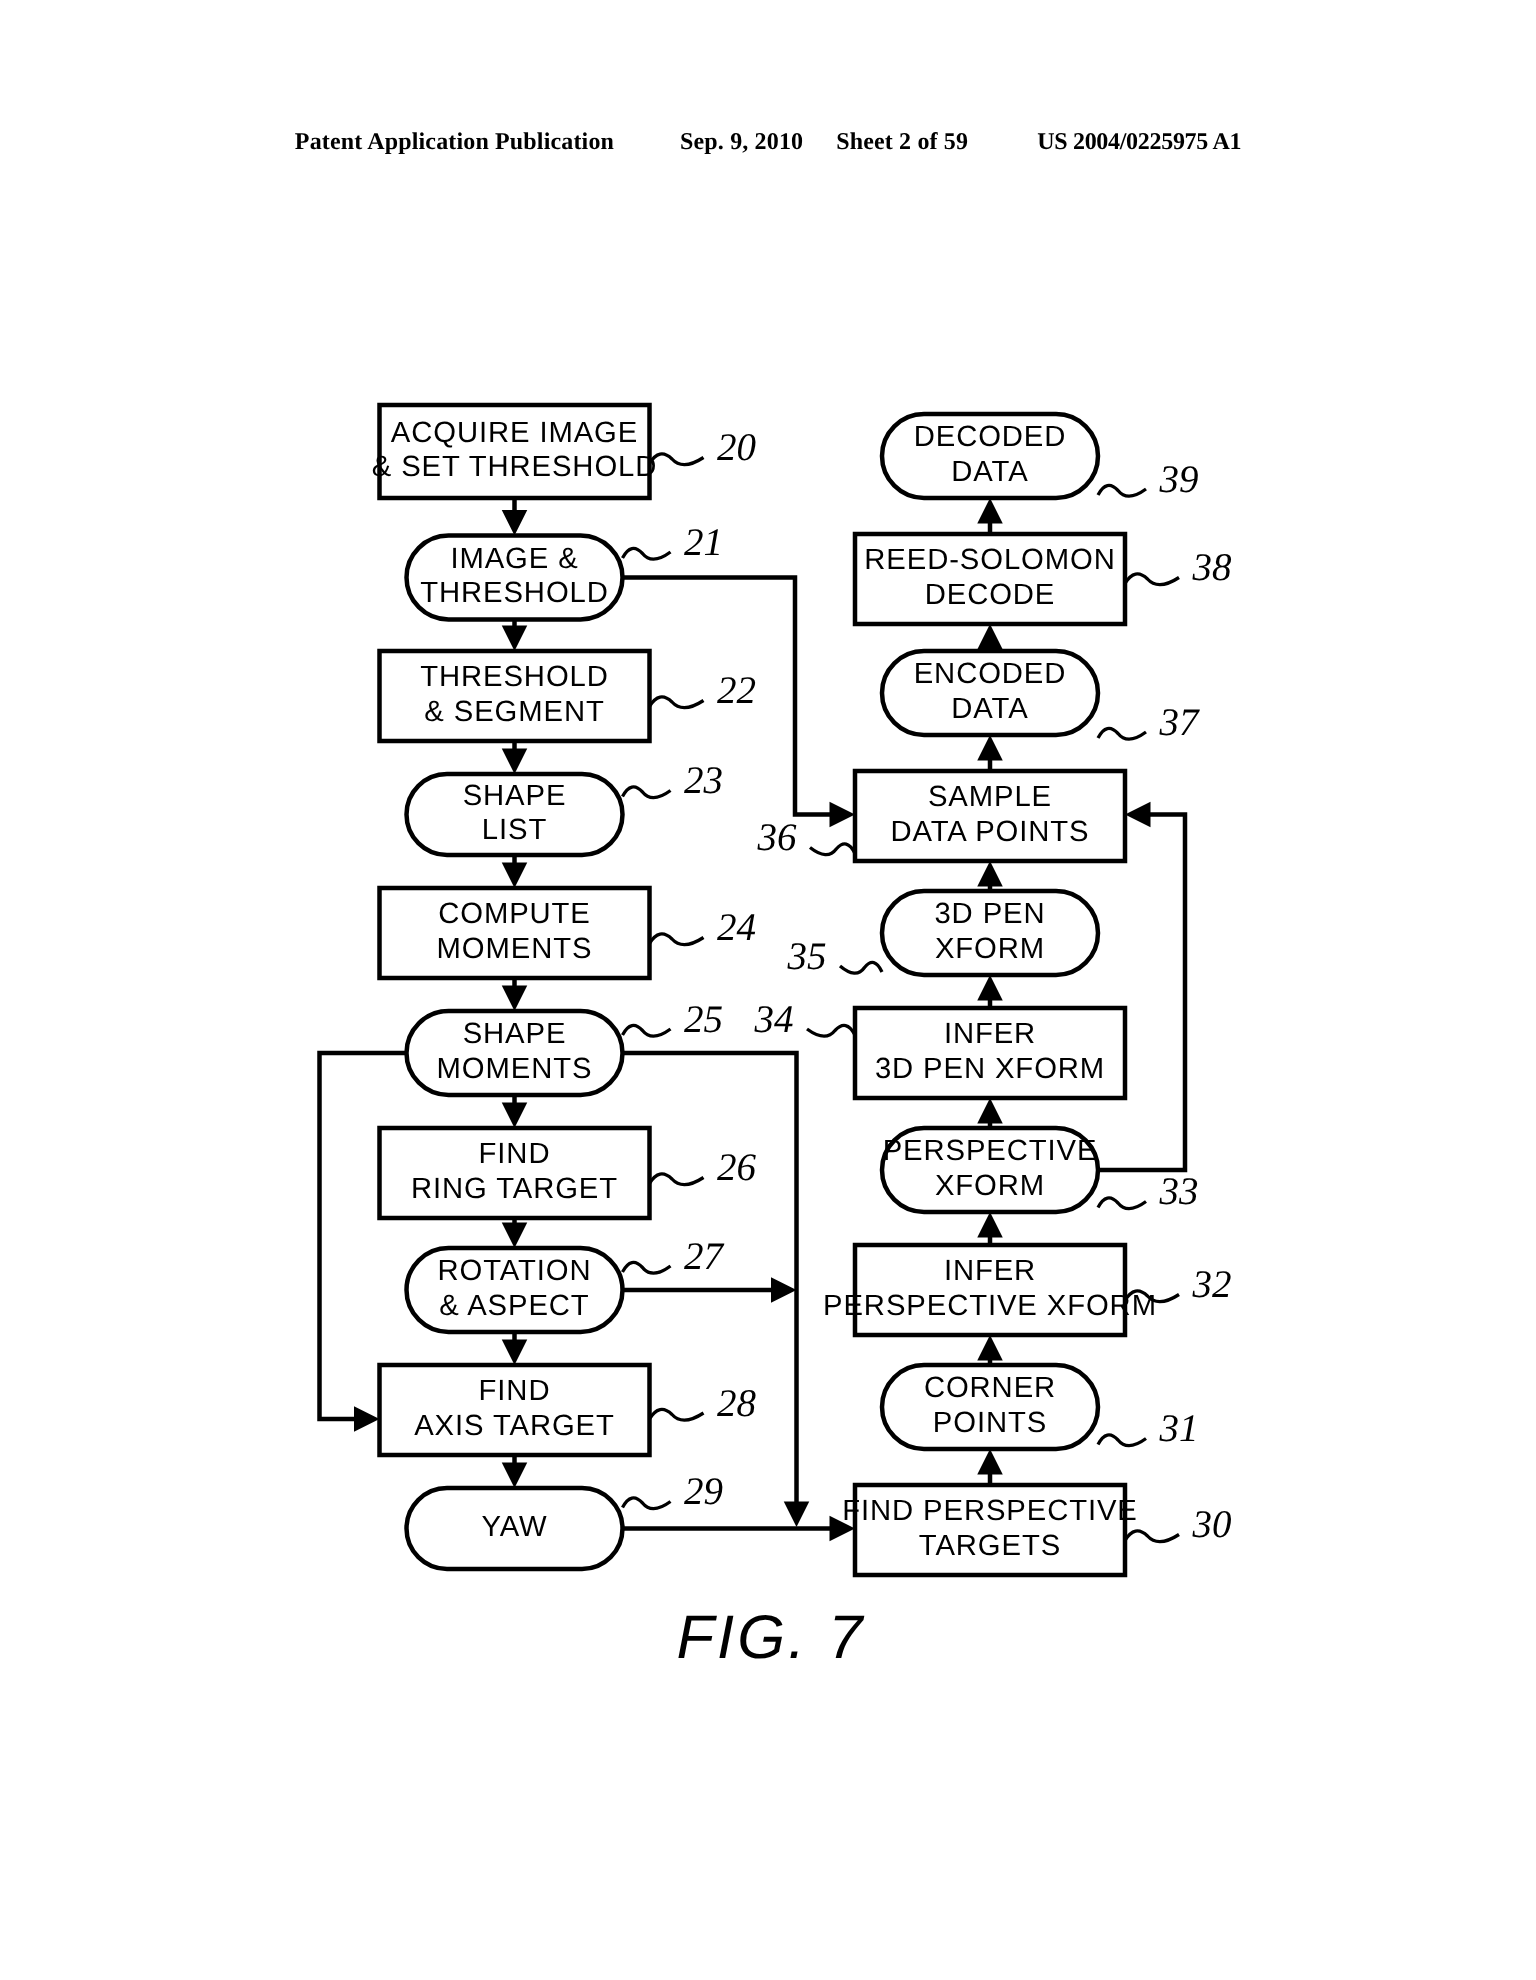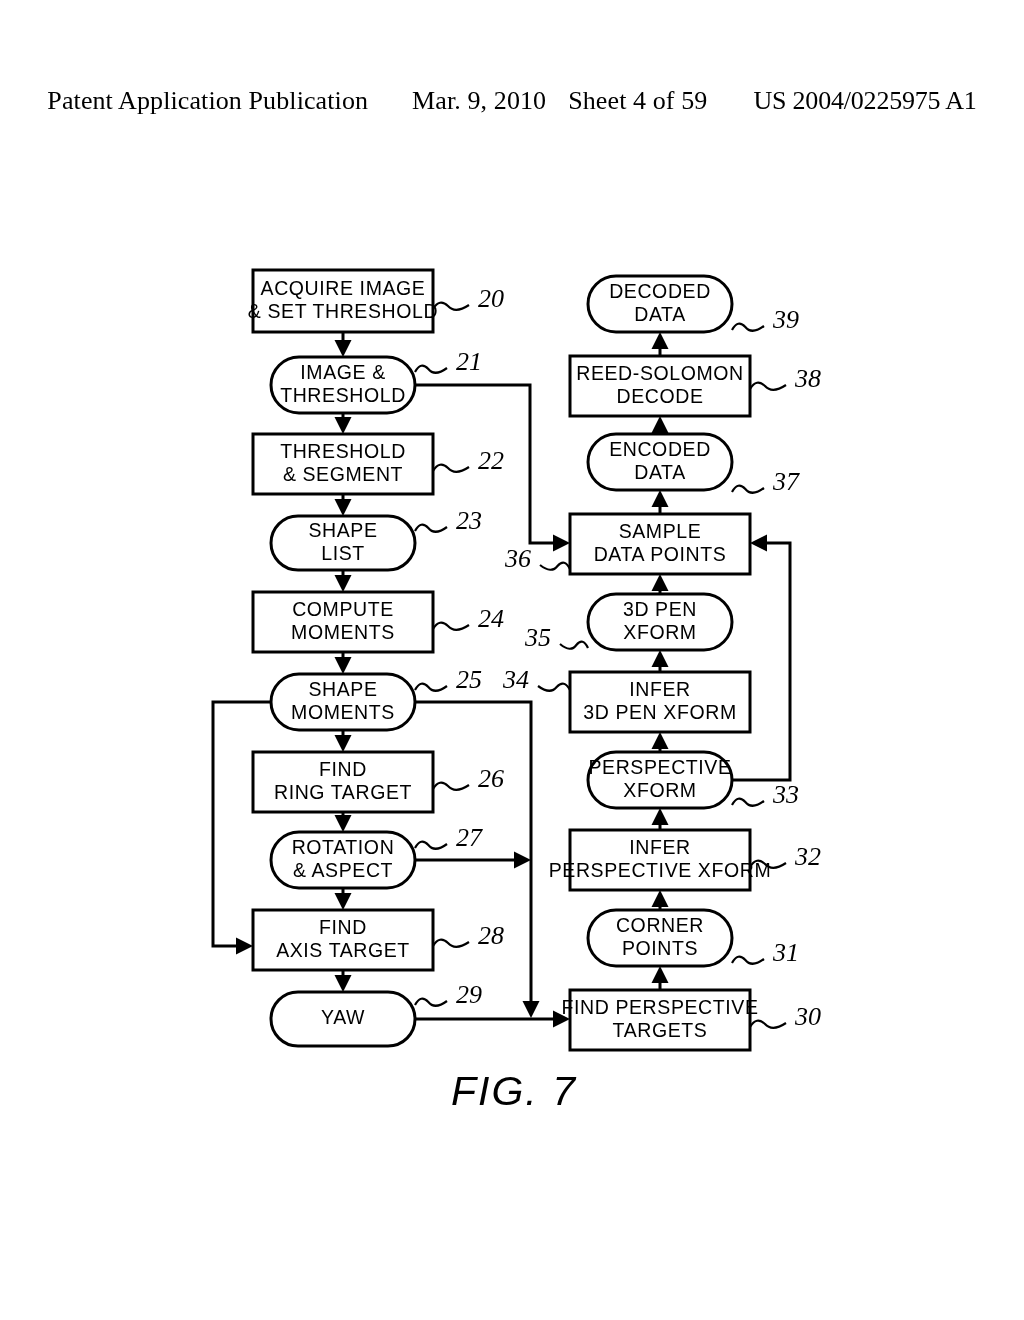--- a/index.html
+++ b/index.html
@@ -26,22 +26,22 @@
   
   #pub-header {
     position: absolute;
     left: 0;
     top: 86px;
     width: 1024px;
     display: flex;
     justify-content: center;
     align-items: baseline;
     font-family: "Liberation Serif", serif;
-    font-weight: normal;
-    font-size: 26px;
+    font-weight: bold;
+    font-size: 16px;
     letter-spacing: 0.1px;
     white-space: nowrap;
   }
   #pub-header .h-title { margin-right: 44px; }
   #pub-header .h-date  { margin-right: 22px; }
   #pub-header .h-sheet { margin-right: 46px; }
   #pub-header .h-num   { letter-spacing: -0.2px; }
 
   
   #figure-area {
@@ -95,22 +95,22 @@
     text-anchor: middle;
   }
 </style>
 </head>
 <body>
 
 <div id="page">
 
   <div id="pub-header">
     <span class="h-title">Patent Application Publication</span>
-    <span class="h-date">Mar. 9, 2010</span>
-    <span class="h-sheet">Sheet 4 of 59</span>
+    <span class="h-date">Sep. 9, 2010</span>
+    <span class="h-sheet">Sheet 2 of 59</span>
     <span class="h-num">US 2004/0225975 A1</span>
   </div>
 
   <div id="figure-area">
     <svg id="flow-svg" width="1024" height="1320" viewBox="0 0 1024 1320">
       <g id="edges-layer">
           <g>
             <polyline points="331,332 331,344" class="flow-line"></polyline>
             <polygon points="322.5,340 339.5,340 331,357" class="arrow-head"></polygon>
           </g>

